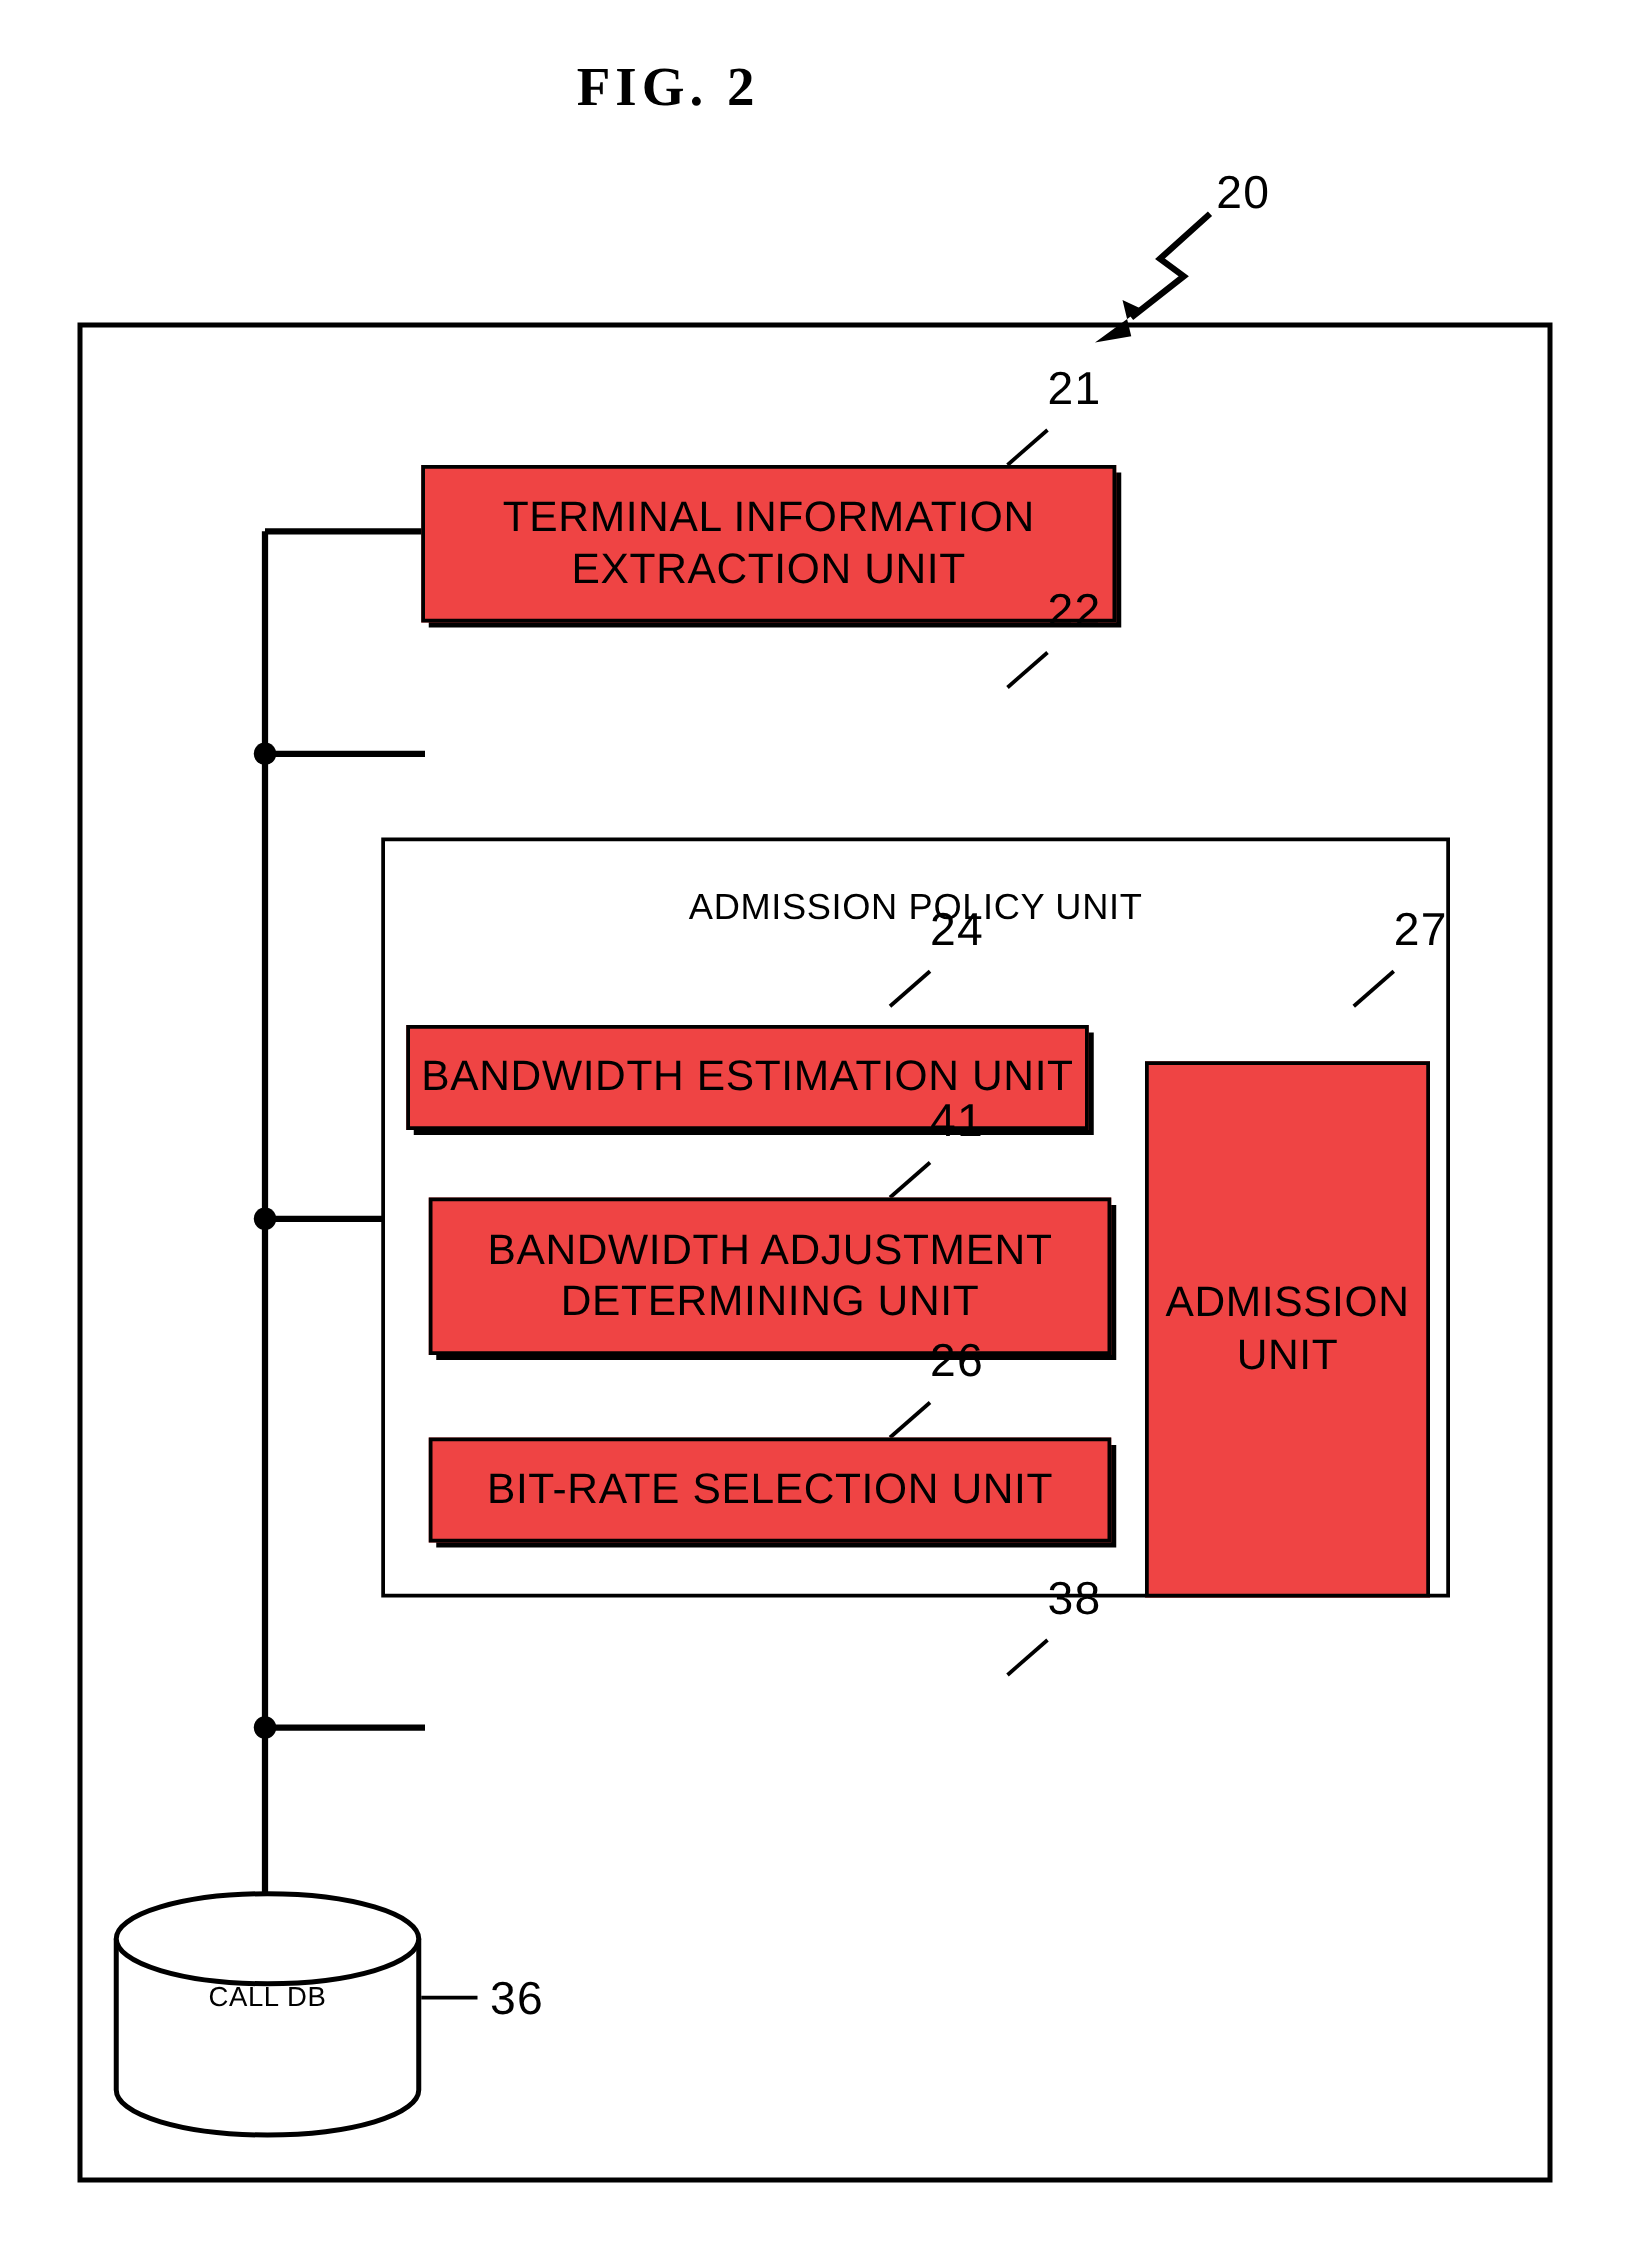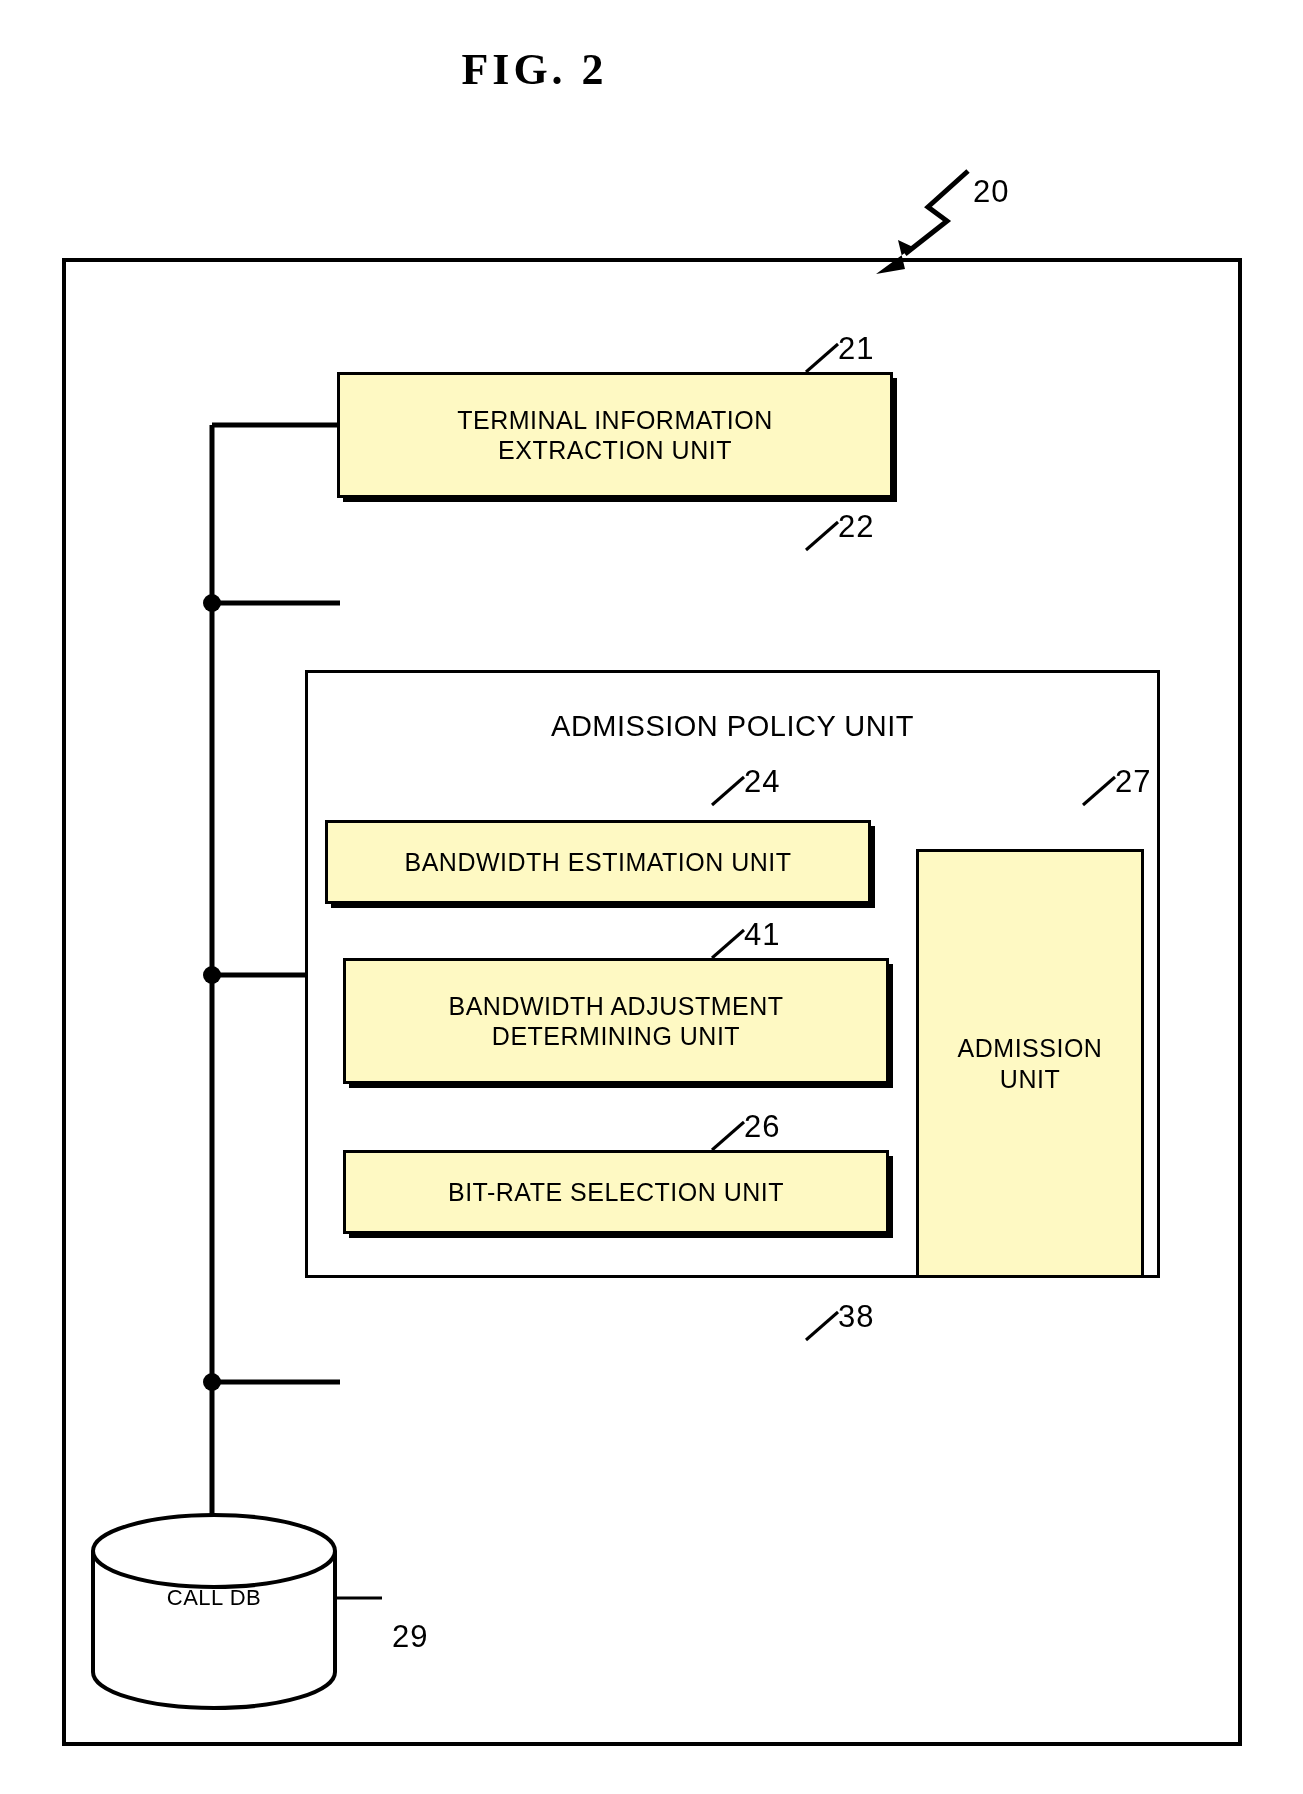--- a/index.html
+++ b/index.html
@@ -42,29 +42,29 @@
     left: 0;
     top: 0;
     width: 1303px;
     height: 1794px;
   }
 
   
   .box {
     position: absolute;
     box-sizing: border-box;
-    background: #fef9c3;
+    background: #ef4444;
     border: 3px solid #000000;
     box-shadow: 5px 5px 0 -1px #000000;
     display: flex;
     align-items: center;
     justify-content: center;
     text-align: center;
     line-height: 1.22;
-    font-size: 25px;
+    font-size: 34px;
     letter-spacing: 0.5px;
     color: #000;
   }
   .box.plain {
     box-shadow: none;
     border-width: 3px;
   }
   .outer-frame {
     position: absolute;
     box-sizing: border-box;
@@ -81,25 +81,24 @@
     position: absolute;
     width: 100%;
     text-align: center;
     font-size: 29px;
     letter-spacing: 0.5px;
   }
 
   
   .ref {
     position: absolute;
-    font-size: 31px;
+    font-size: 37px;
     font-family: "Liberation Sans", sans-serif;
     letter-spacing: 1px;
     color: #000;
-    margin-top: 41px;
   }
 
   .db-label {
     position: absolute;
     font-size: 22px;
     letter-spacing: 0.5px;
     text-align: center;
     color: #000;
   }
 </style>
@@ -168,17 +167,17 @@
   <div class="box" style="left:343px; top:1150px; width:546px; height:84px;">BIT-RATE SELECTION UNIT</div>
   <div class="ref" style="left:744px; top:1068px;">26</div>
 
   <div class="box plain" style="left:916px; top:805px; width:228px; height:429px; white-space:pre-line;margin-top:44px;">ADMISSION
 UNIT</div>
   <div class="ref" style="left:1115px; top:723px;">27</div>
 
   <div class="ref" style="left:838px; top:1258px;">38</div>
 
   <div class="db-label" style="left:93px; top:1598px; width:242px; transform:translateY(-50%);">CALL DB</div>
-  <div class="ref" style="left:392px; top:1578px;">29</div>
+  <div class="ref" style="left:392px; top:1578px;">36</div>
 
   <div class="ref" style="left:973px; top:133px;">20</div>
 
 </div>
 
 </body></html>

